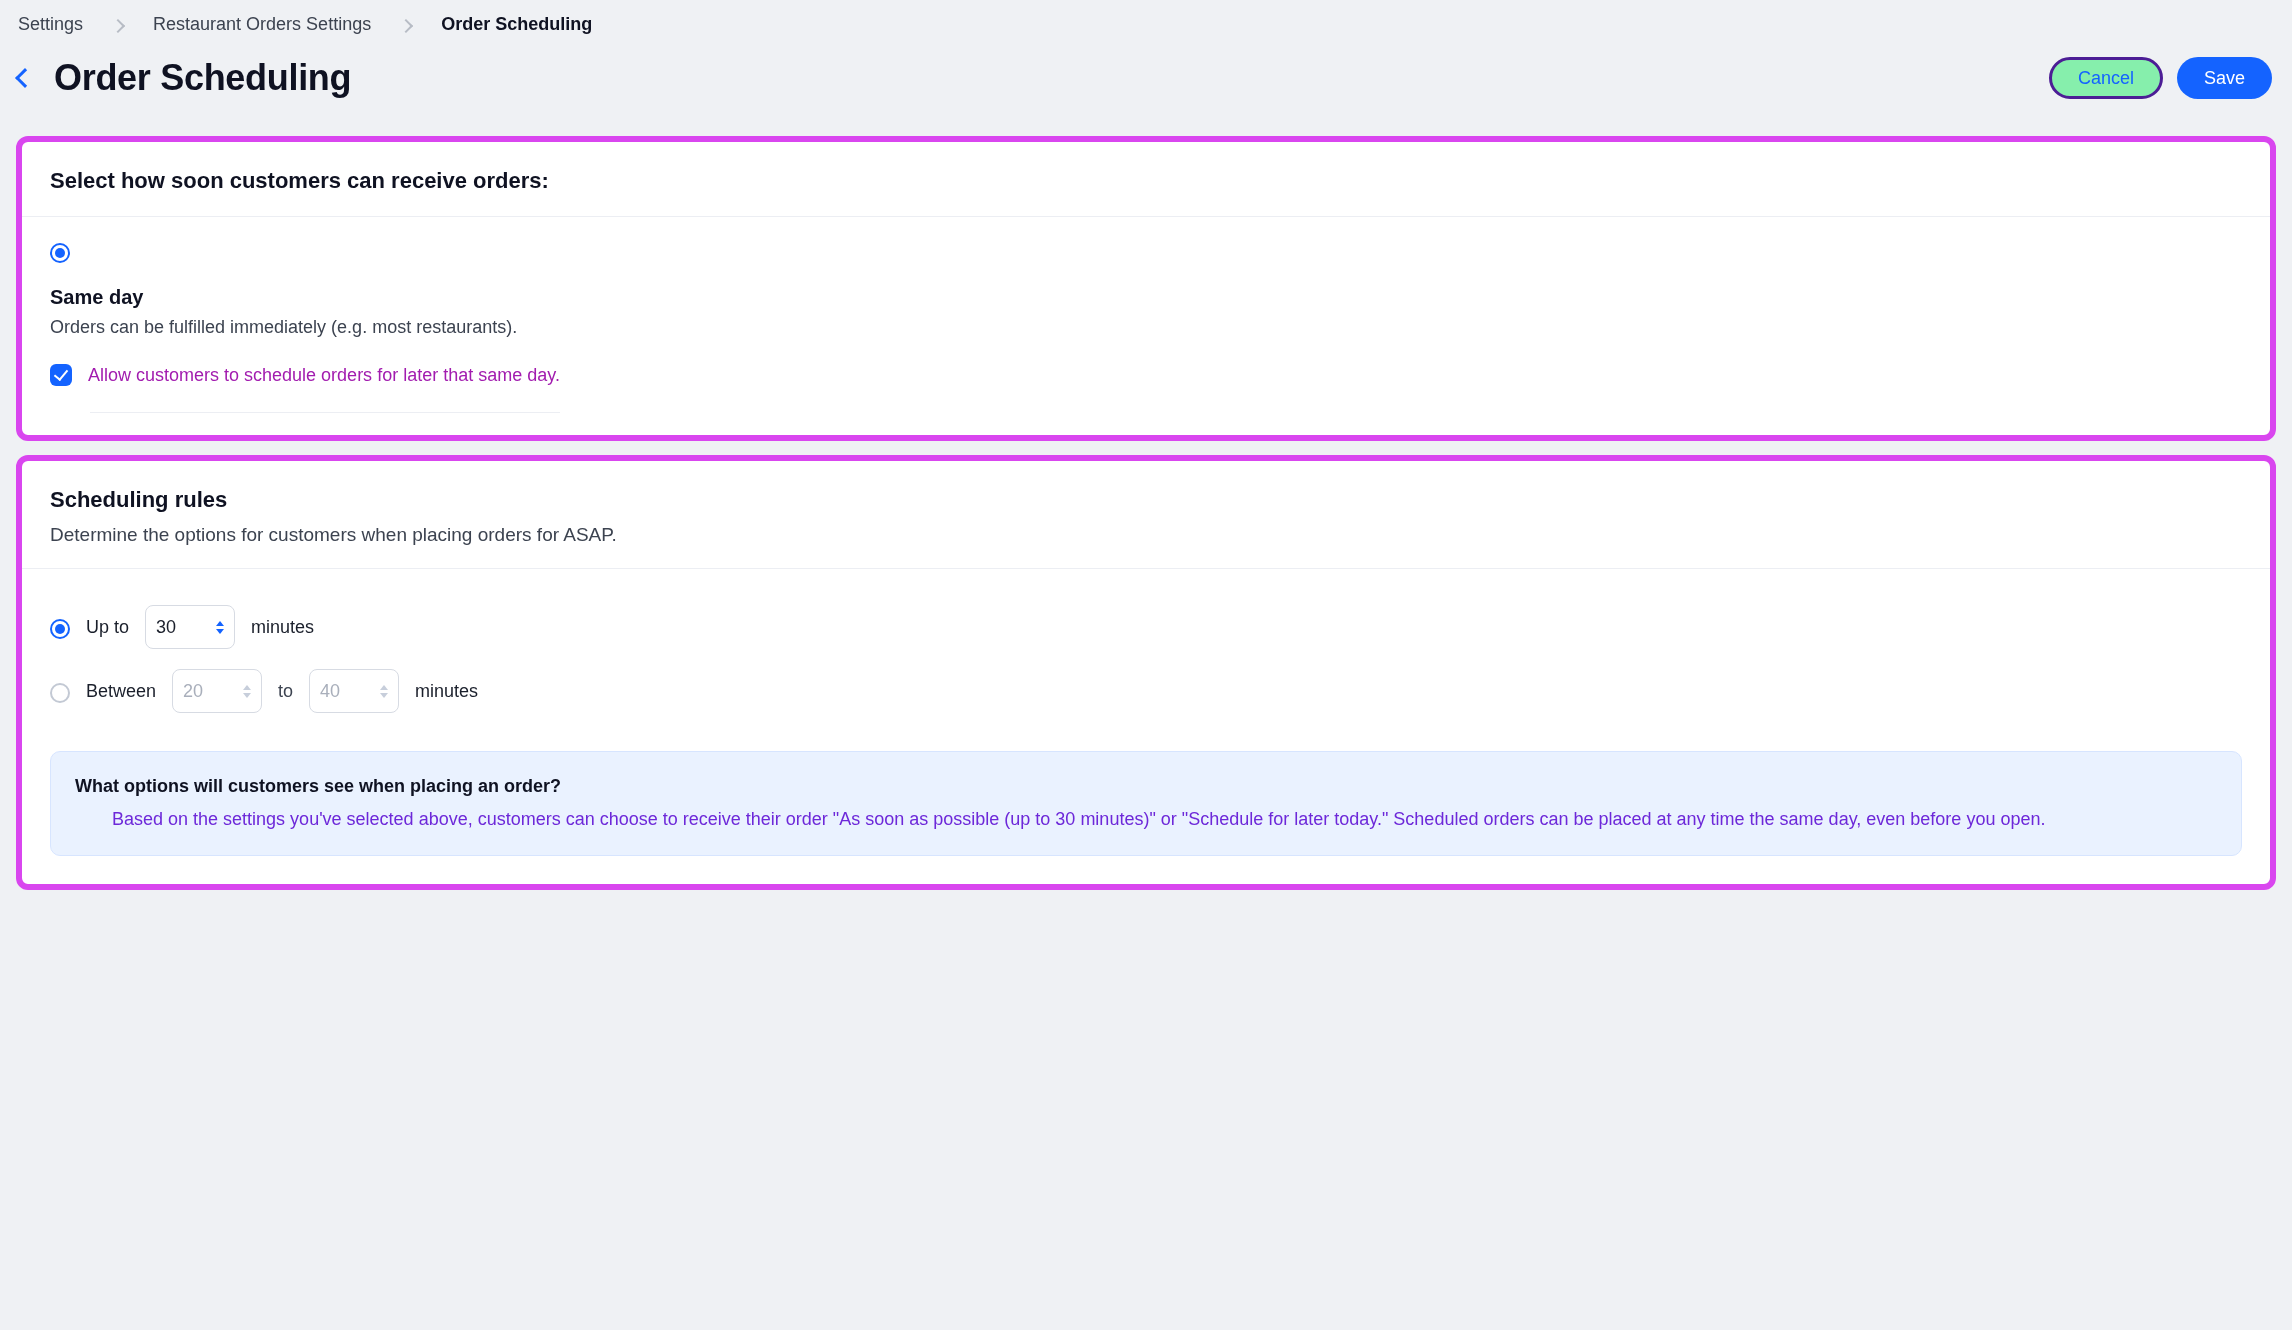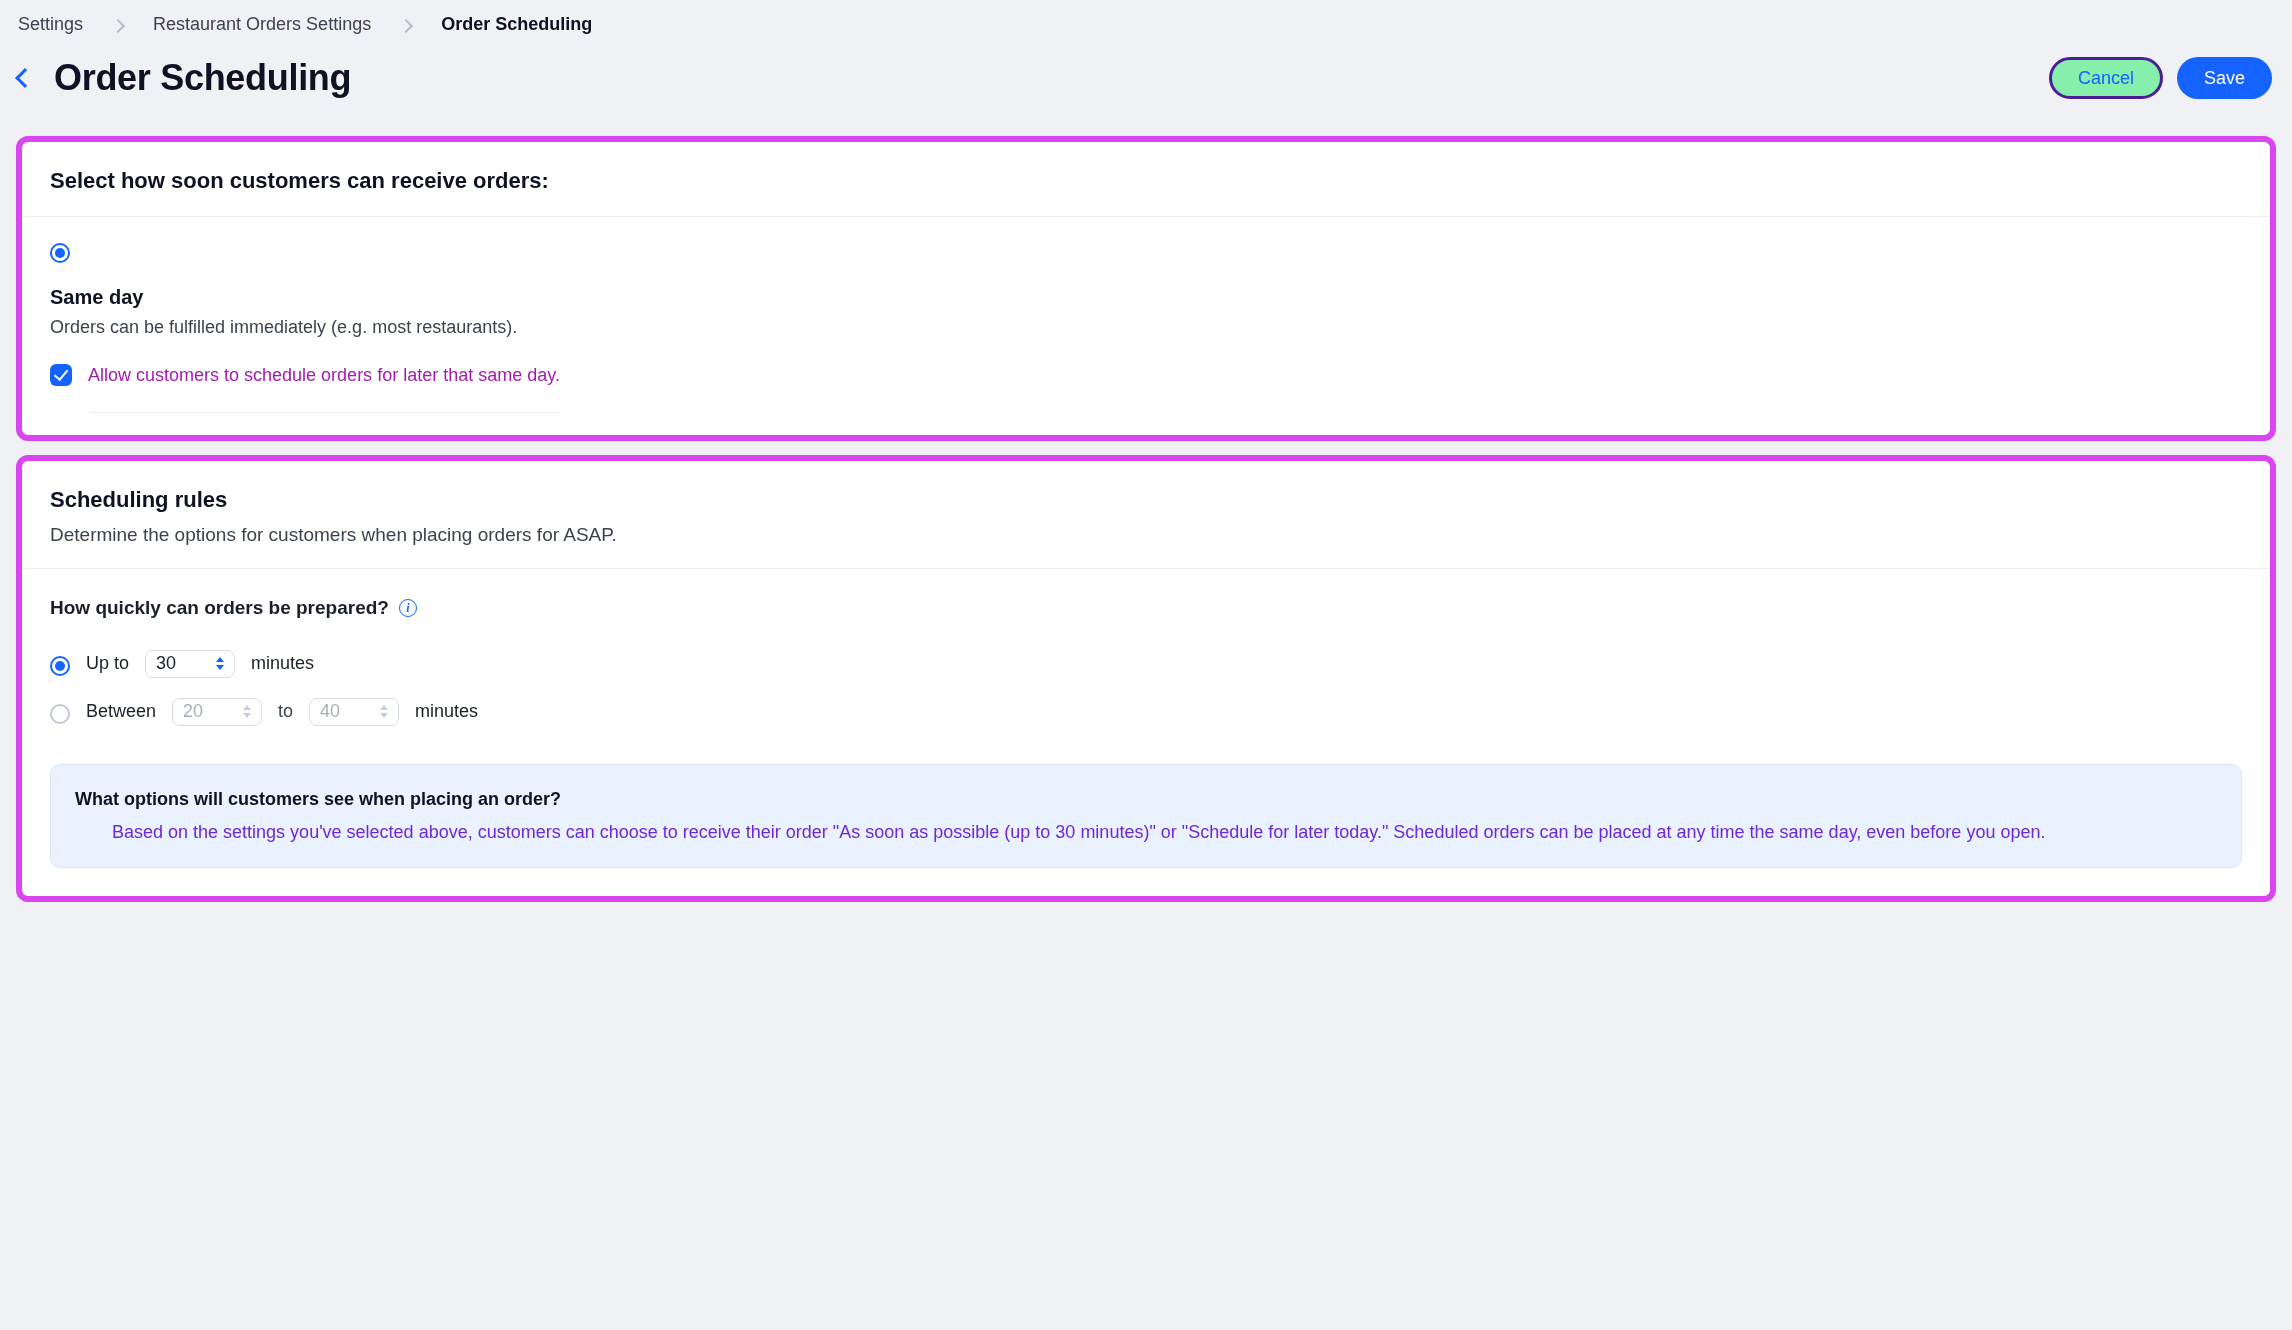--- a/index.html
+++ b/index.html
@@ -101,21 +101,21 @@
       color: #1463ff; font-size: 12px; font-weight: 700; font-family: Georgia, serif; font-style: italic;
       cursor: pointer;
     }
 
     .radio-line { display: flex; align-items: center; gap: 16px; padding: 10px 0; }
     .rl-text { font-size: 18px; color: #1a1f2b; }
     .rl-text.muted { color: #3c4350; }
 
     .stepper {
       display: inline-flex; align-items: center; justify-content: space-between;
-      width: 90px; height: 28px; padding: 0 10px;
+      width: 90px; height: 44px; padding: 0 10px;
       border: 1px solid #d7dbe3; border-radius: 8px; background: #fff;
     }
     .stepper.disabled .stepper-val { color: #a9afbb; }
     .stepper.disabled .stepper-arrows span { border-bottom-color: #c7cedb; border-top-color: #c7cedb; }
     .stepper-val { font-size: 18px; color: #1a1f2b; }
     .stepper-arrows { display: flex; flex-direction: column; gap: 3px; cursor: pointer; }
     .stepper-arrows .up {
       width: 0; height: 0; border-left: 4px solid transparent; border-right: 4px solid transparent;
       border-bottom: 5px solid #1463ff;
     }
@@ -177,24 +177,20 @@
   </section>
 
   <section class="card">
     <div class="card-header">
       <div class="card-title">Scheduling rules</div>
       <div class="card-sub">Determine the options for customers when placing orders for ASAP.</div>
     </div>
     <div class="card-divider"></div>
 
     <div class="section2-body">
-      <div class="q-row">
-        <span class="q-label">How quickly can orders be prepared?</span>
-        <span class="info-icon">i</span>
-      </div>
 
       <div class="radio-line">
         <span class="radio selected"></span>
         <span class="rl-text">Up to</span>
         <span class="stepper">
           <span class="stepper-val">30</span>
           <span class="stepper-arrows">
             <span class="up"></span>
               <span class="down"></span>
           </span>

